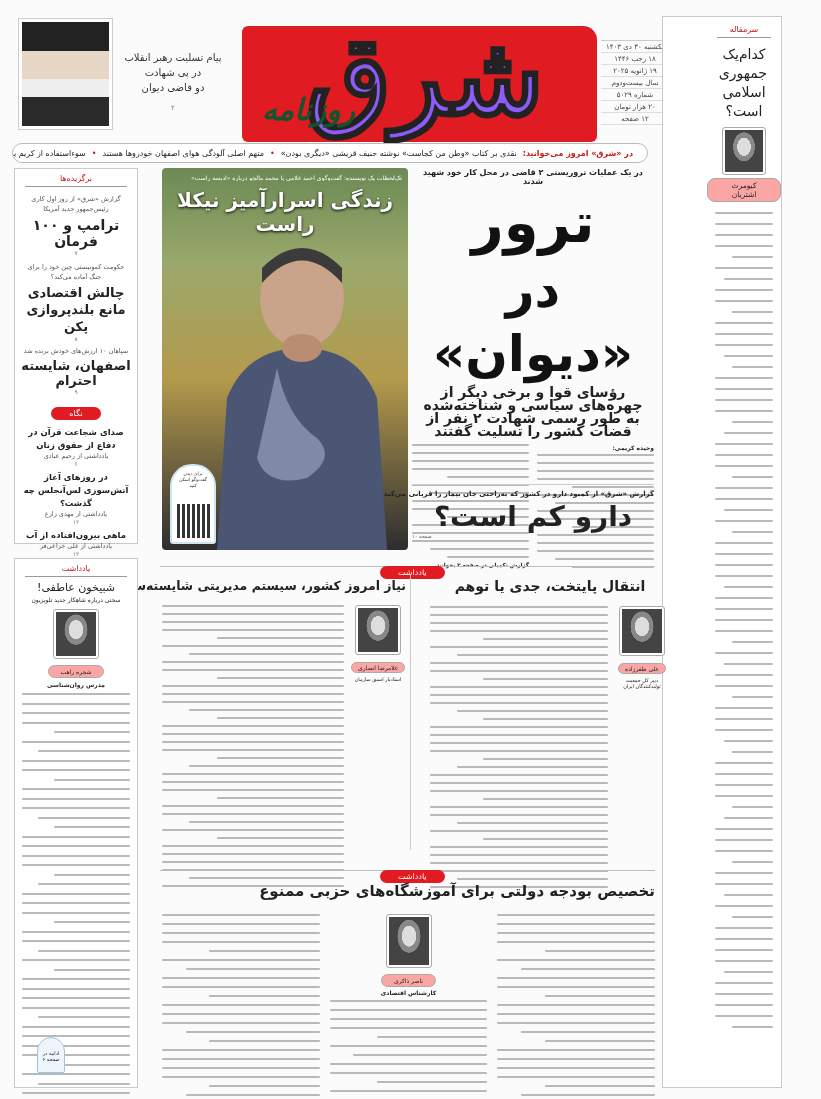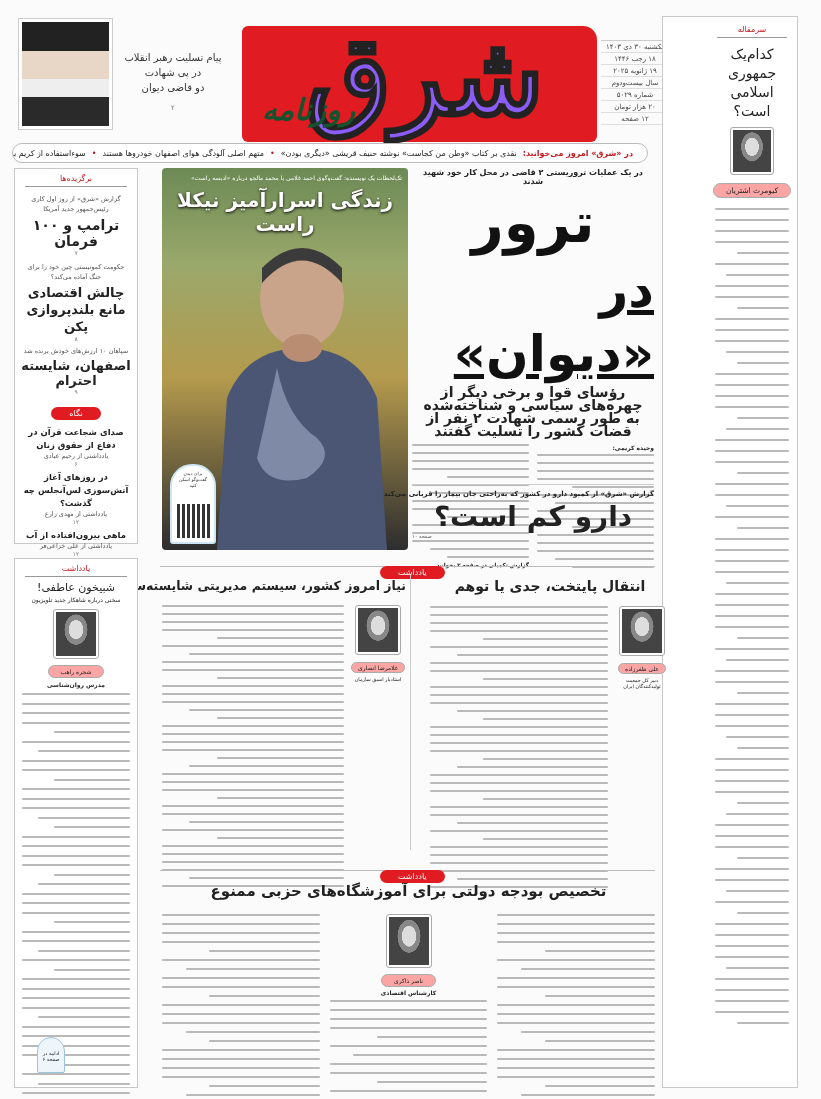--- a/index.html
+++ b/index.html
@@ -85,21 +85,21 @@
 
   <div class="ticker">
     <span class="lead">در «شرق» امروز می‌خوانید:</span>
     <span>نقدی بر کتاب «وطن من کجاست» نوشته حنیف قریشی «دیگری بودن»</span>
     <span class="dot">•</span>
     <span>متهم اصلی آلودگی هوای اصفهان خودروها هستند</span>
     <span class="dot">•</span>
     <span>سوءاستفاده از کریم باقری</span>
   </div>
 
-  <div class="frame" style="left:662px; top:16px; width:136px; height:1072px;padding-left:44px;">
+  <div class="frame" style="left:662px; top:16px; width:120px; height:1072px;padding-left:44px;">
     <div style="margin-top:8px;" class="ed-title-tag">سرمقاله</div>
     <div class="rule"></div>
     <div style="text-align:center; font-size:14px; line-height:19px; padding:4px 14px 6px;">کدام‌یک جمهوری اسلامی است؟</div>
     <div class="avatar" style="width:44px;height:48px;margin:0 auto;">
         <div class="face"></div>
       </div>
     <div style="text-align:center;margin-top:3px;"><span class="namebadge">کیومرث اشتریان</span></div>
     <div class="lines" style="padding:10px 8px 0; gap:9px;">
       <i></i>
         <i></i>
@@ -227,21 +227,21 @@
     </svg>
     <div class="qr">
       <div style="font-size:4.5px;text-align:center;padding:5px 4px 0;color:#333;line-height:6px;">برای دیدن گفت‌وگو اسکن کنید</div>
       <div class="qr-code"></div>
     </div>
   </div>
 
   <div style="position:absolute;left:412px;top:168px;width:242px;">
     <div style="font-size:8px;font-weight:bold;text-align:center;">در یک عملیات تروریستی ۲ قاضی در محل کار خود شهید شدند</div>
     <div class="headline-big" style="position:relative;text-align:center;font-size:56px;line-height:70px;margin-top:2px;">ترور</div>
-    <div class="headline-big" style="position:relative;text-align:right;font-size:50px;line-height:64px;text-decoration:underline;">در «دیوان»</div>
+    <div class="headline-big" style="position:relative;text-align:center;font-size:50px;line-height:64px;">در «دیوان»</div>
     <div style="font-size:14px;font-weight:bold;text-align:center;line-height:13px;padding:0 6px;">رؤسای قوا و برخی دیگر از چهره‌های سیاسی و شناخته‌شده به طور رسمی شهادت ۲ نفر از قضات کشور را تسلیت گفتند</div>
     <div style="display:flex;gap:8px;margin-top:6px;">
       <div style="flex:1;">
         <div style="font-size:6px;font-weight:bold;">وحیده کریمی:</div>
         <div class="lines" style="gap:6px;margin-top:3px;">
             <i></i>
             <i></i>
             <i></i>
             <i></i>
             <i></i>
@@ -391,21 +391,21 @@
           <i></i>
           <i></i>
           <i></i>
         </div>
     </div>
   </div>
 
   <div style="position:absolute;left:160px;top:870px;width:495px;height:1px;background:#bbb;"></div>
   <div style="position:absolute;left:380px;top:864px;"><span class="ribbon">یادداشت</span></div>
   <div style="position:absolute;left:162px;top:882px;width:493px;">
-    <div style="text-align:center;font-size:15px;font-weight:bold;">تخصیص بودجه دولتی برای آموزشگاه‌های حزبی ممنوع</div>
+    <div style="text-align:right;font-size:15px;font-weight:bold;">تخصیص بودجه دولتی برای آموزشگاه‌های حزبی ممنوع</div>
     <div style="display:flex;gap:10px;margin-top:14px;">
       <div class="lines" style="flex:1;gap:7px;">
           <i></i>
           <i></i>
           <i></i>
           <i></i>
           <i></i>
           <i></i>
           <i></i>
           <i></i>

